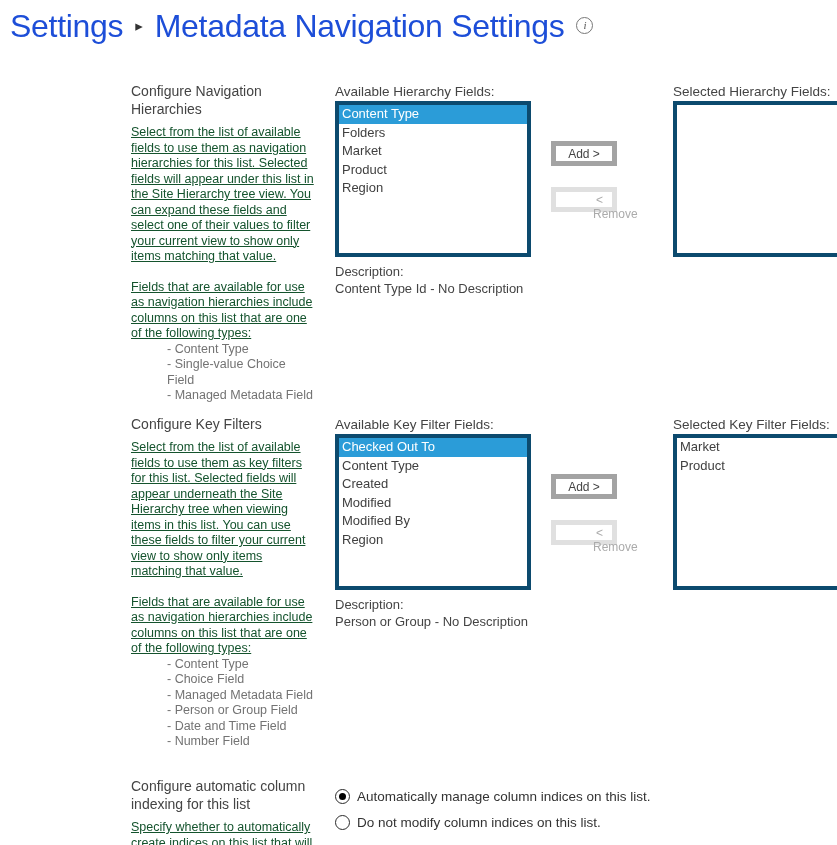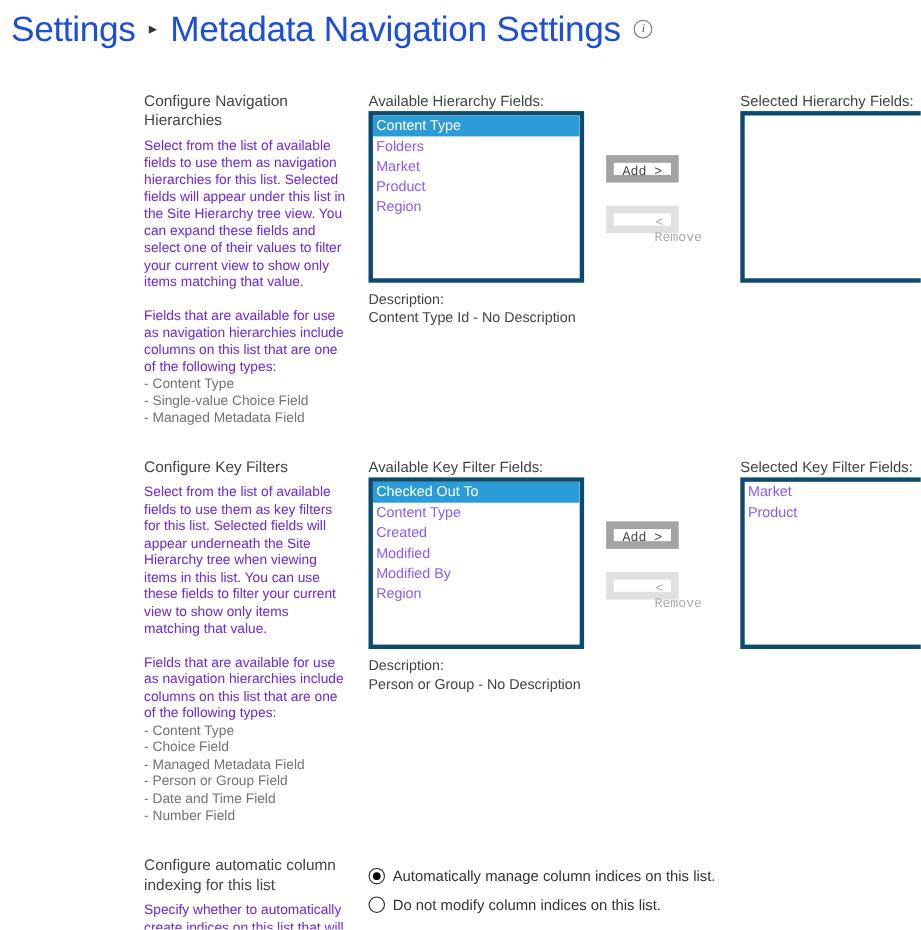--- a/index.html
+++ b/index.html
@@ -60,46 +60,48 @@
   .cell-left h3 {
     margin: 0 0 7px 0;
     font-size: 14px;
     font-weight: normal;
     color: #444444;
     line-height: 18px;
   }
   .cell-left p {
     margin: 0 0 15px 0;
     font-size: 12.5px;
-    color: #6d28d9;
+    color: #14532d;
     line-height: 15.5px;
+    text-decoration: underline;
   }
   .cell-left p.tight { margin-bottom: 0; }
   .bullet-line {
     font-size: 12.5px;
     color: #737373;
     line-height: 15.5px;
+    margin-left: 36px;
   }
   .field-label {
     font-size: 13.5px;
     color: #444444;
     line-height: 19px;
     height: 19px;
     white-space: nowrap;
   }
   .listbox {
     width: 188px;
     height: 148px;
     border: 4px solid #0c4a6e;
     background: #ffffff;
     overflow: hidden;
   }
   .list-option {
     font-size: 13px;
-    color: #8b5cf6;
+    color: #404040;
     line-height: 18.5px;
     height: 18.5px;
     padding-left: 3px;
     white-space: nowrap;
     cursor: default;
   }
   .list-option.selected {
     background: #2b9cd8;
     color: #ffffff;
   }
@@ -112,25 +114,25 @@
   }
   .cell-btns {
     padding-top: 59px;
     display: flex;
     flex-direction: column;
     align-items: center;
   }
   .btn {
     width: 66px;
     height: 25px;
-    font-family: Liberation Mono, monospace;
+    font-family: Liberation Sans, sans-serif;
     font-size: 12px;
     color: #444444;
     background: #ffffff;
-    border: 7px solid #a3a3a3;
+    border: 5px solid #a3a3a3;
     cursor: pointer;
   }
   .btn.disabled {
     color: #ababab;
     border-color: #e0e0e0;
   }
   .btn + .btn { margin-top: 21px; padding-left: 37px; }
   
   .radio-row {
     display: flex;

